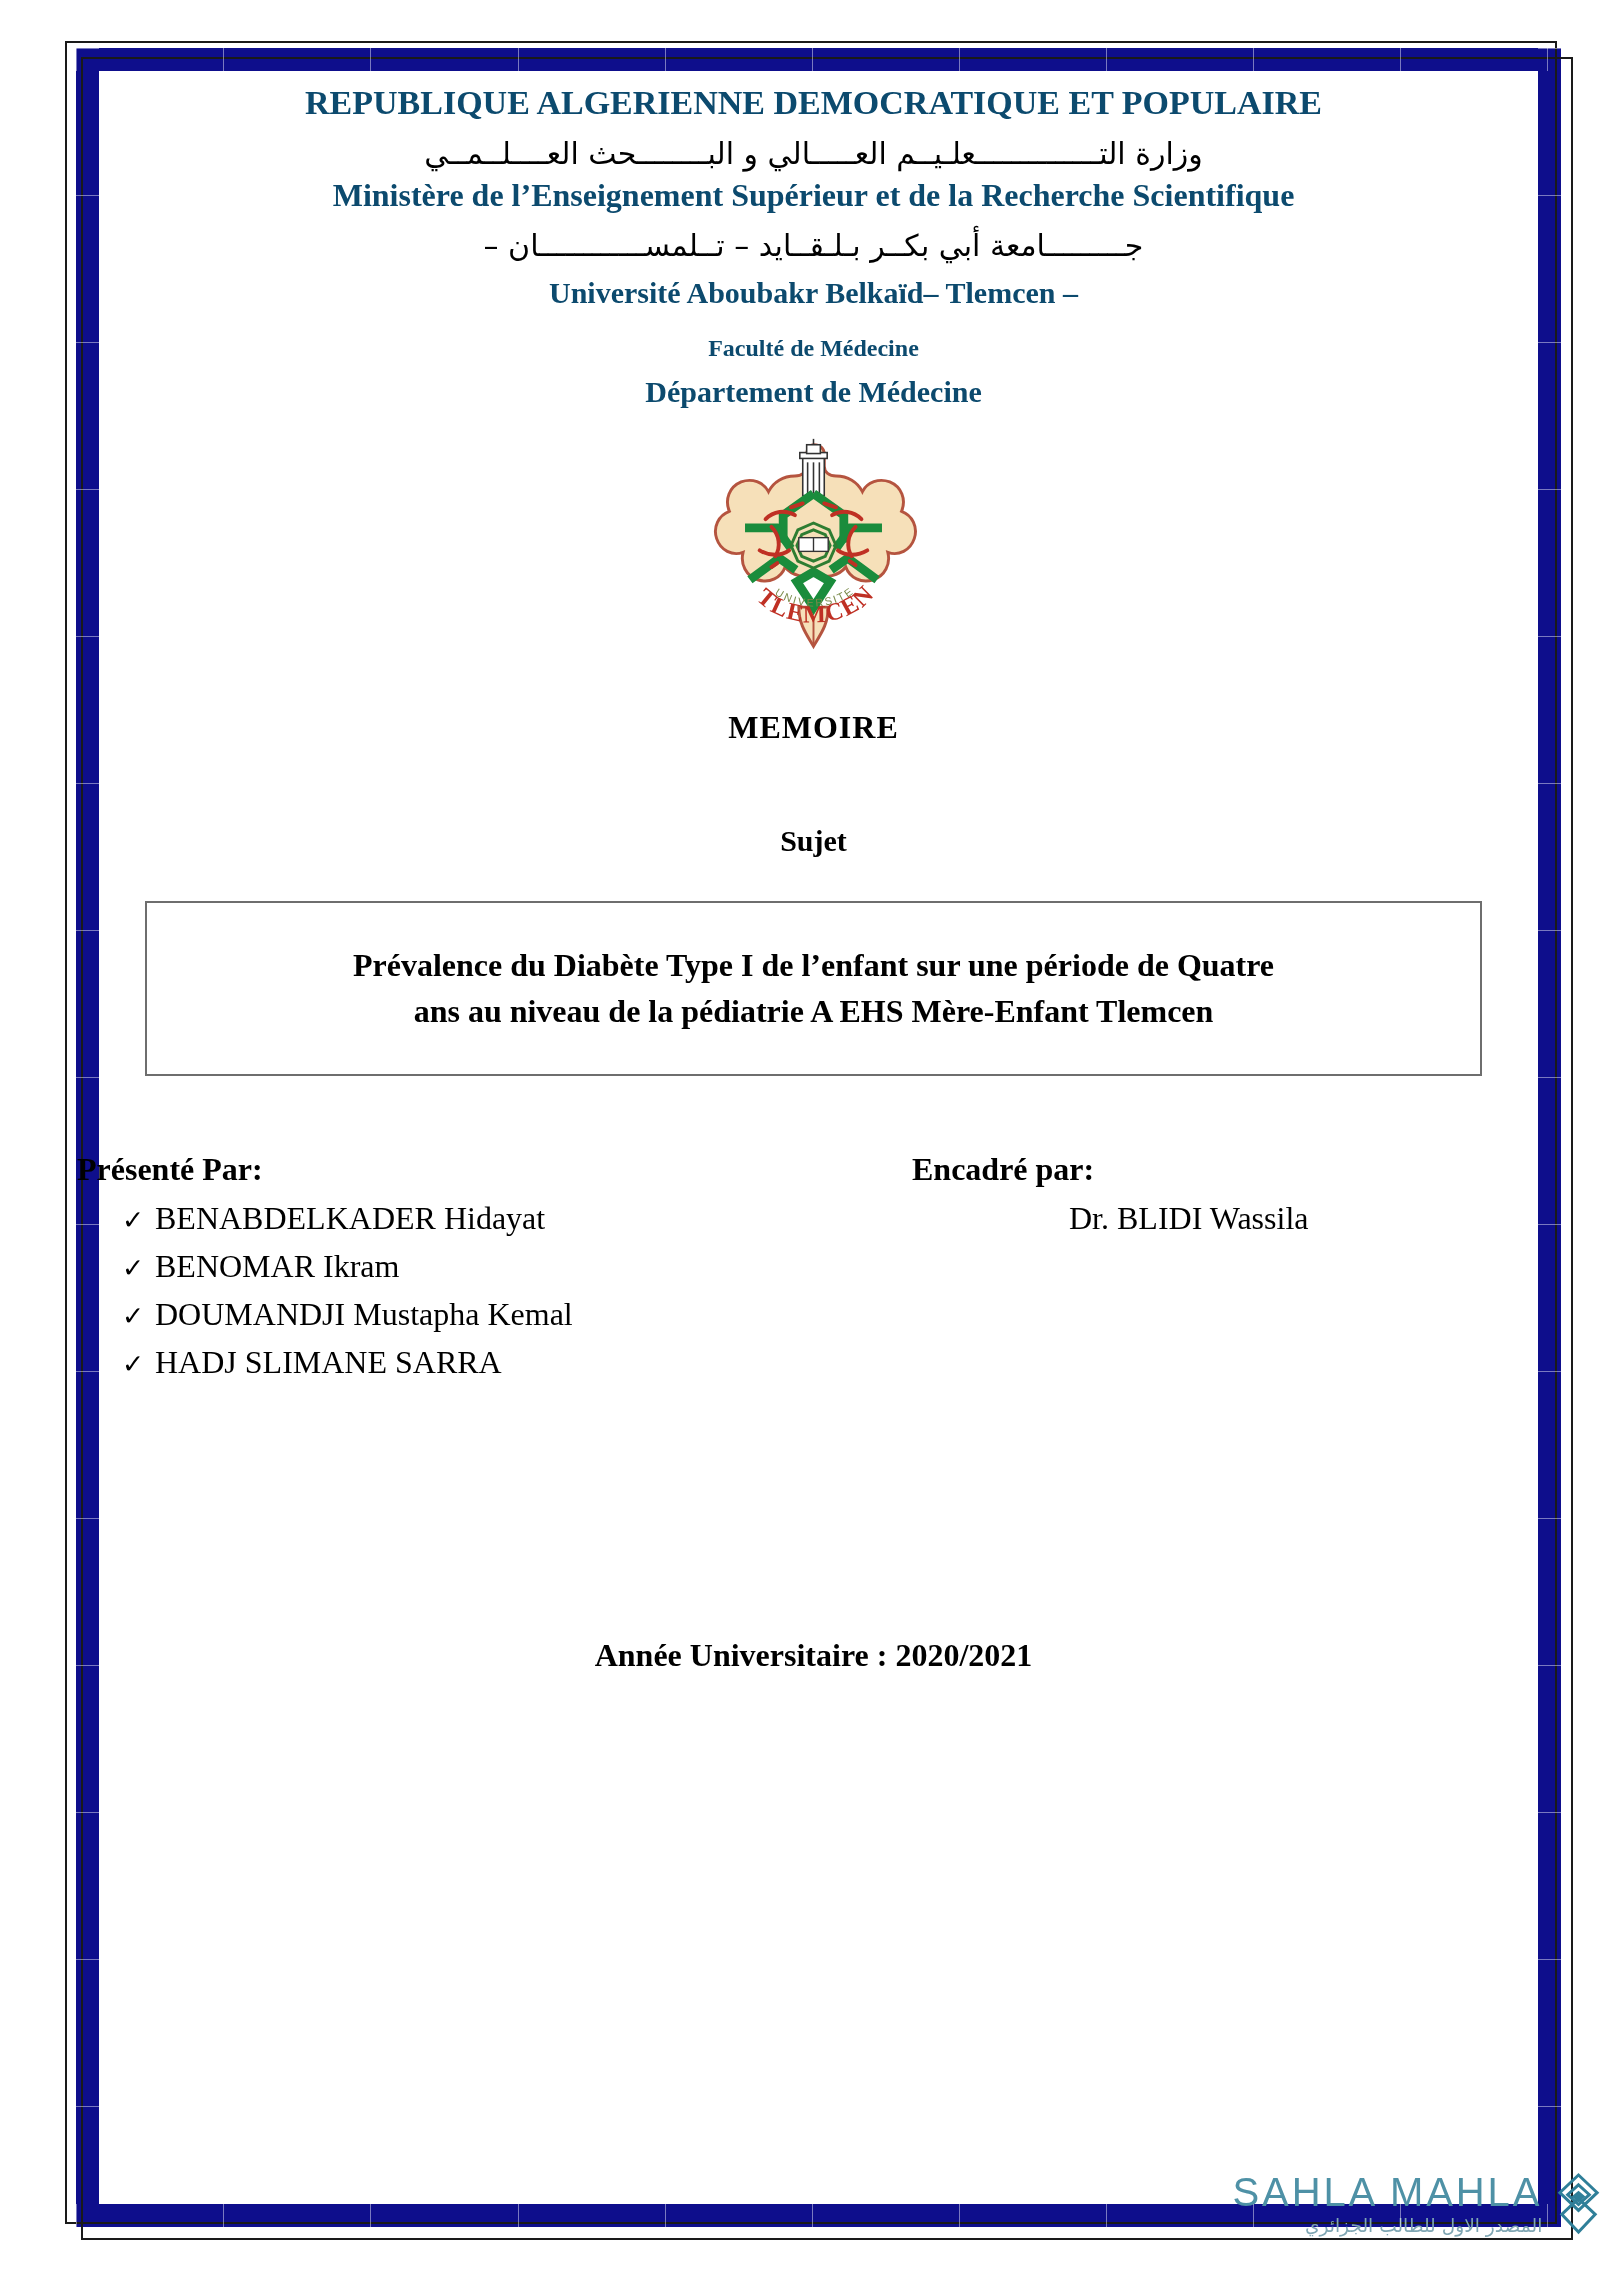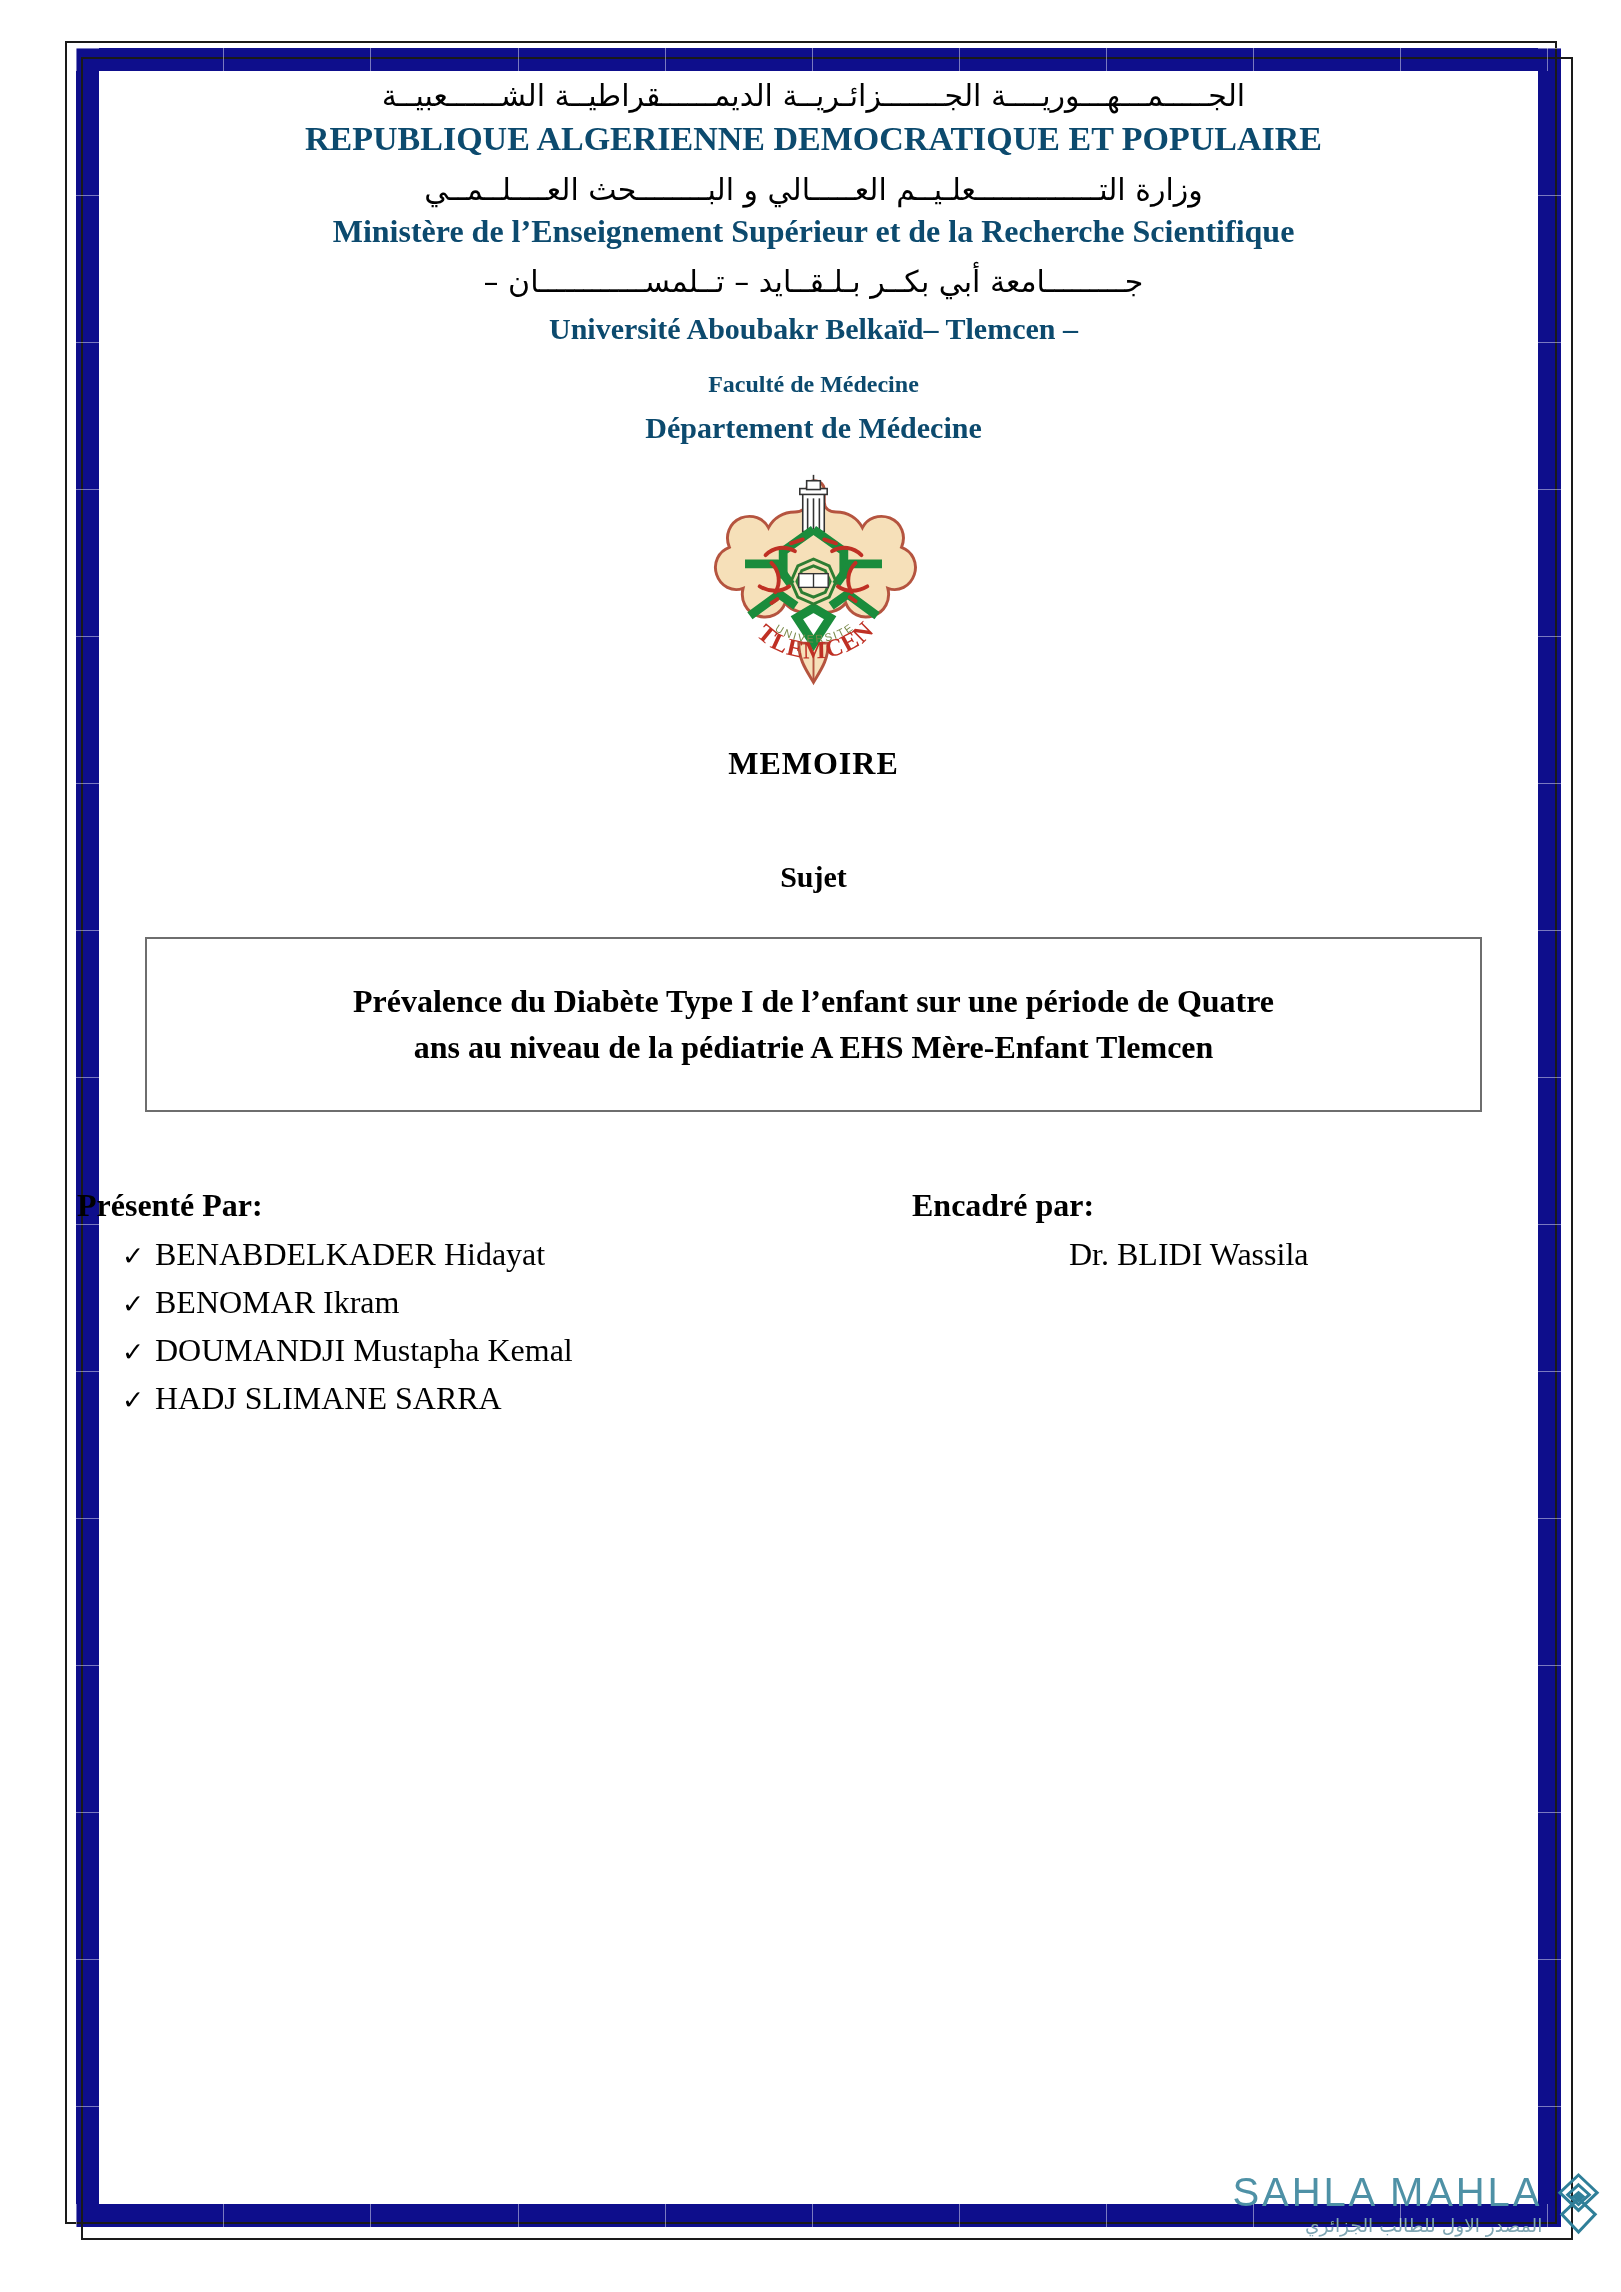--- a/index.html
+++ b/index.html
@@ -223,21 +223,20 @@
   <div class="navy-bar" id="navy-top"></div>
   <div class="navy-bar" id="navy-bottom"></div>
   <div class="navy-bar" id="navy-left"></div>
   <div class="navy-bar" id="navy-right"></div>
 
   <div class="frame-line" id="frame-a"></div>
   <div class="frame-line" id="frame-b"></div>
 
   <div id="content">
 
-    <div class="ar ar-1">الجـــــمـــهـــوريــــة الجـــــــزائـريــة الديمــــــقراطيــة الشــــــعبيــة</div>
     <div class="fr-head line-republique">REPUBLIQUE ALGERIENNE DEMOCRATIQUE ET POPULAIRE</div>
 
     <div class="ar ar-1">وزارة التــــــــــــــعلـيــم العـــــالي و البــــــــحث العــــلــمــي</div>
     <div class="fr-head line-ministere">Ministère de l’Enseignement Supérieur et de la Recherche Scientifique</div>
 
     <div class="ar ar-1">جـــــــــامعة أبي بكــر بـلـقــايد – تــلمســــــــــــان –</div>
     <div class="fr-head line-universite">Université Aboubakr Belkaïd– Tlemcen –</div>
 
     <div class="fr-head line-faculte">Faculté de Médecine</div>
     <div class="fr-head line-depart">Département de Médecine</div>
@@ -362,20 +361,21 @@
         </ul>
       </div>
 
       <div id="supervised-col">
         <div class="col-label">Encadré par:</div>
         <div class="supervisor-name">Dr. BLIDI Wassila</div>
       </div>
 
     </div>
 
+    <div id="year">Année Universitaire : 2020/2021</div>
 
   </div>
 
   <div id="watermark">
     <div id="wm-textblock">
       <div id="wm-title">SAHLA MAHLA</div>
       <div id="wm-sub">المصدر الاول للطالب الجزائري</div>
     </div>
     <svg id="wm-mark" viewBox="0 0 62 66">
       <g fill="none" stroke="#2f7f99" stroke-width="3">

